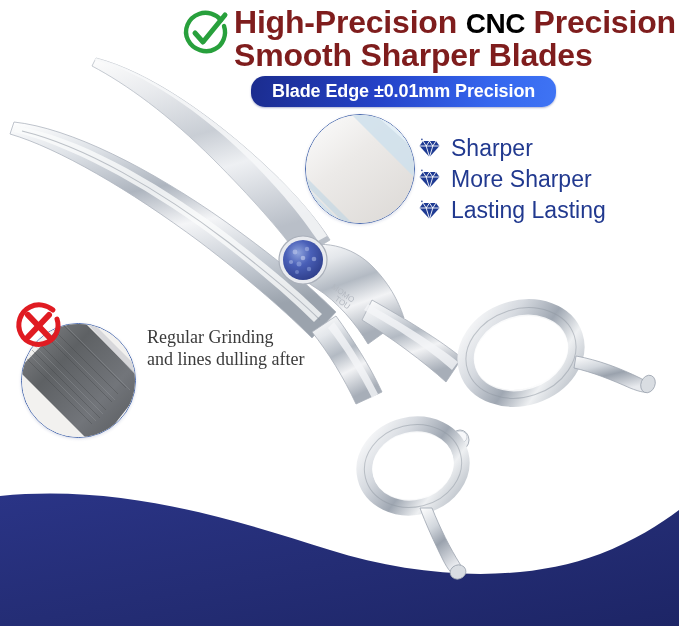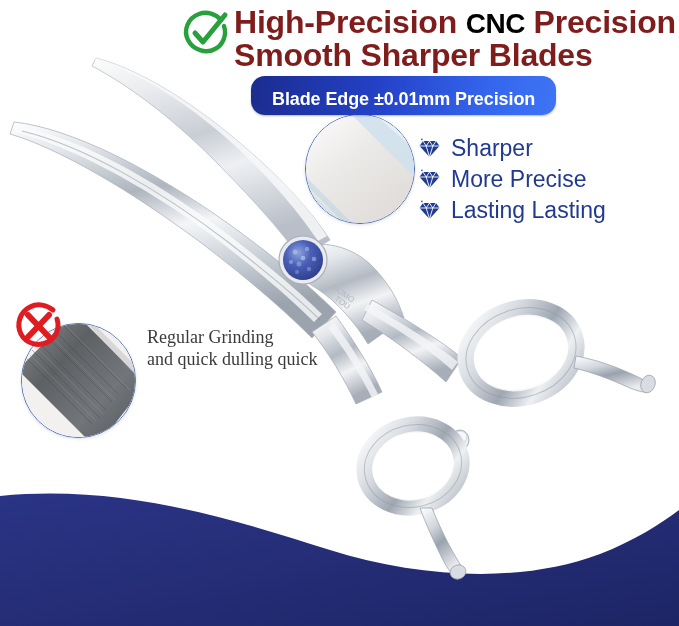--- a/index.html
+++ b/index.html
@@ -69,21 +69,21 @@
     display: inline-block;
     vertical-align: top;
   }
 
   
   .badge {
     position: absolute;
     left: 251px;
     top: 76px;
     z-index: 5;
-    padding: 13px 21px 5px 21px;
+    padding: 5px 21px 5px 21px;
     border-radius: 14px;
     background: linear-gradient(100deg, #1B2C8E 0%, #2442C8 42%, #3566EE 78%, #3F74F4 100%);
     box-shadow: 0 1px 2px rgba(30,45,130,0.35);
   }
   .badge-text {
     font-size: 18px;
     font-weight: bold;
     color: #ffffff;
     letter-spacing: -0.1px;
     white-space: nowrap;
@@ -371,32 +371,32 @@
       <span class="benefit-label">Sharper</span>
     </div>
     <div class="benefit-row">
       <svg class="gem-icon" viewBox="0 0 23 21">
         <path d="M5,3 L18,3 L21.5,8 L11.5,19 L1.5,8 Z" fill="#1F3B93"></path>
         <path d="M5,3 L8.2,8 L11.5,3 L14.8,8 L18,3" fill="none" stroke="#ffffff" stroke-width="0.9"></path>
         <path d="M1.5,8 L21.5,8" stroke="#ffffff" stroke-width="0.9"></path>
         <path d="M8.2,8 L11.5,19 L14.8,8" fill="none" stroke="#ffffff" stroke-width="0.9"></path>
         <path d="M3.4,1.4 L4.4,1.4 M3.9,0.6 L3.9,2.2" stroke="#1F3B93" stroke-width="0.9"></path>
       </svg>
-      <span class="benefit-label">More Precise</span>
+      <span class="benefit-label">More Sharper</span>
     </div>
     <div class="benefit-row">
       <svg class="gem-icon" viewBox="0 0 23 21">
         <path d="M5,3 L18,3 L21.5,8 L11.5,19 L1.5,8 Z" fill="#1F3B93"></path>
         <path d="M5,3 L8.2,8 L11.5,3 L14.8,8 L18,3" fill="none" stroke="#ffffff" stroke-width="0.9"></path>
         <path d="M1.5,8 L21.5,8" stroke="#ffffff" stroke-width="0.9"></path>
         <path d="M8.2,8 L11.5,19 L14.8,8" fill="none" stroke="#ffffff" stroke-width="0.9"></path>
         <path d="M3.4,1.4 L4.4,1.4 M3.9,0.6 L3.9,2.2" stroke="#1F3B93" stroke-width="0.9"></path>
       </svg>
       <span class="benefit-label">Lasting Lasting</span>
     </div>
   </div>
 
   <div class="grinding-text">
     <span class="grinding-line">Regular Grinding</span>
-    <span class="grinding-line">and quick dulling quick</span>
+    <span class="grinding-line">and lines dulling after</span>
   </div>
 
 </div>
 
 </body></html>

